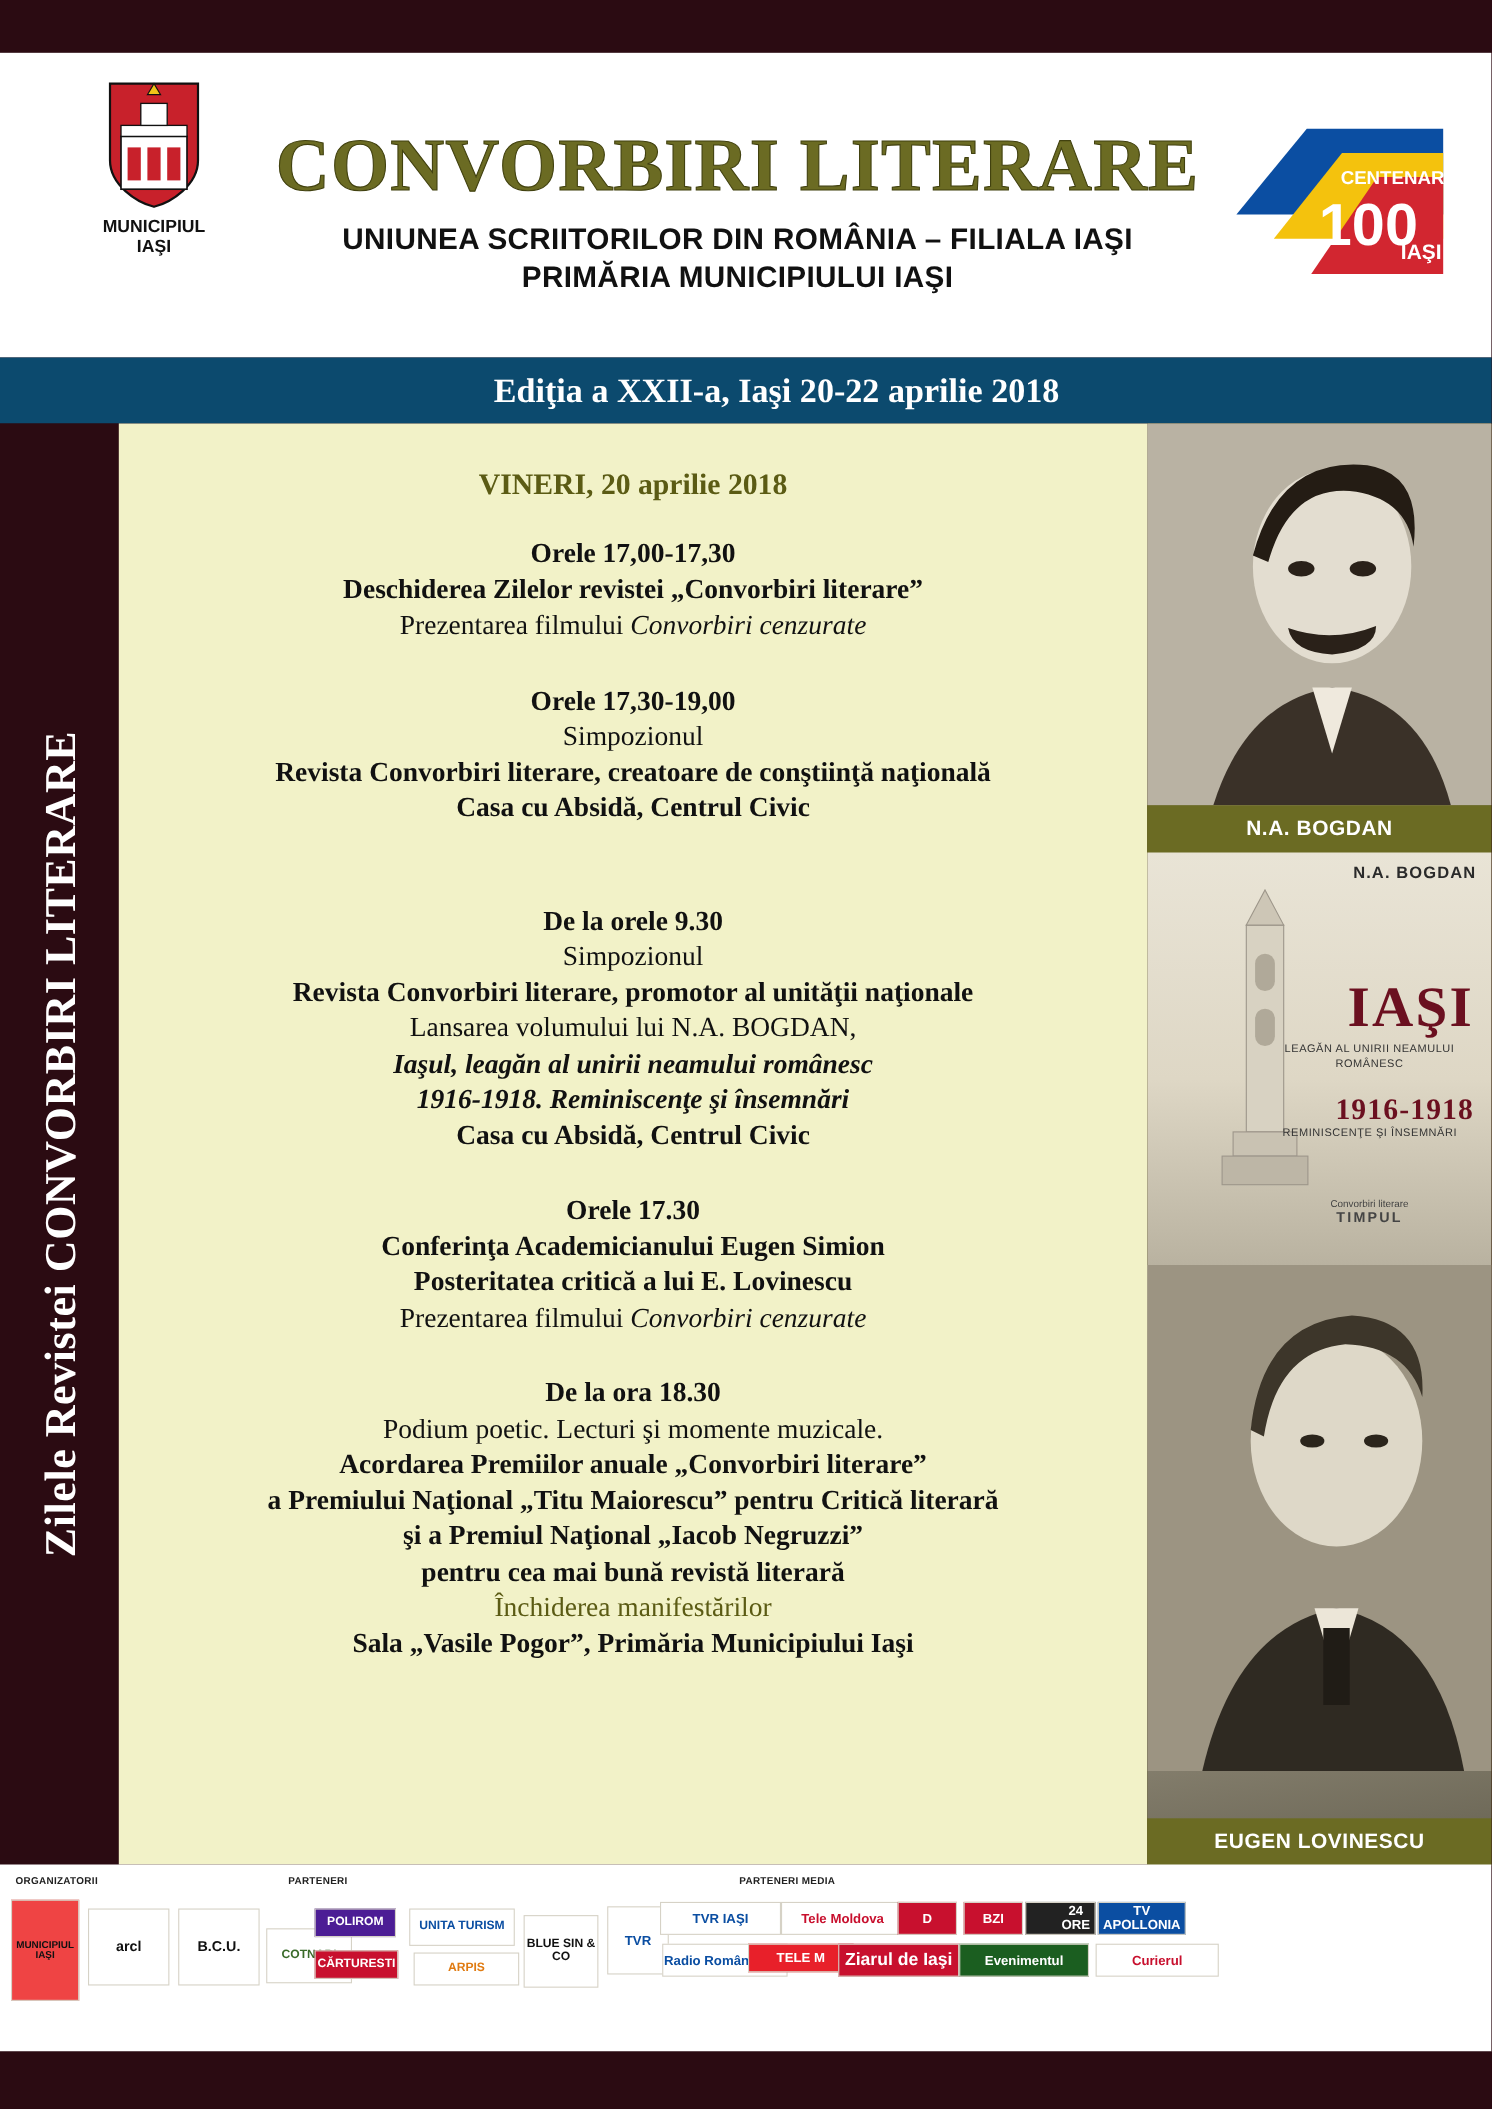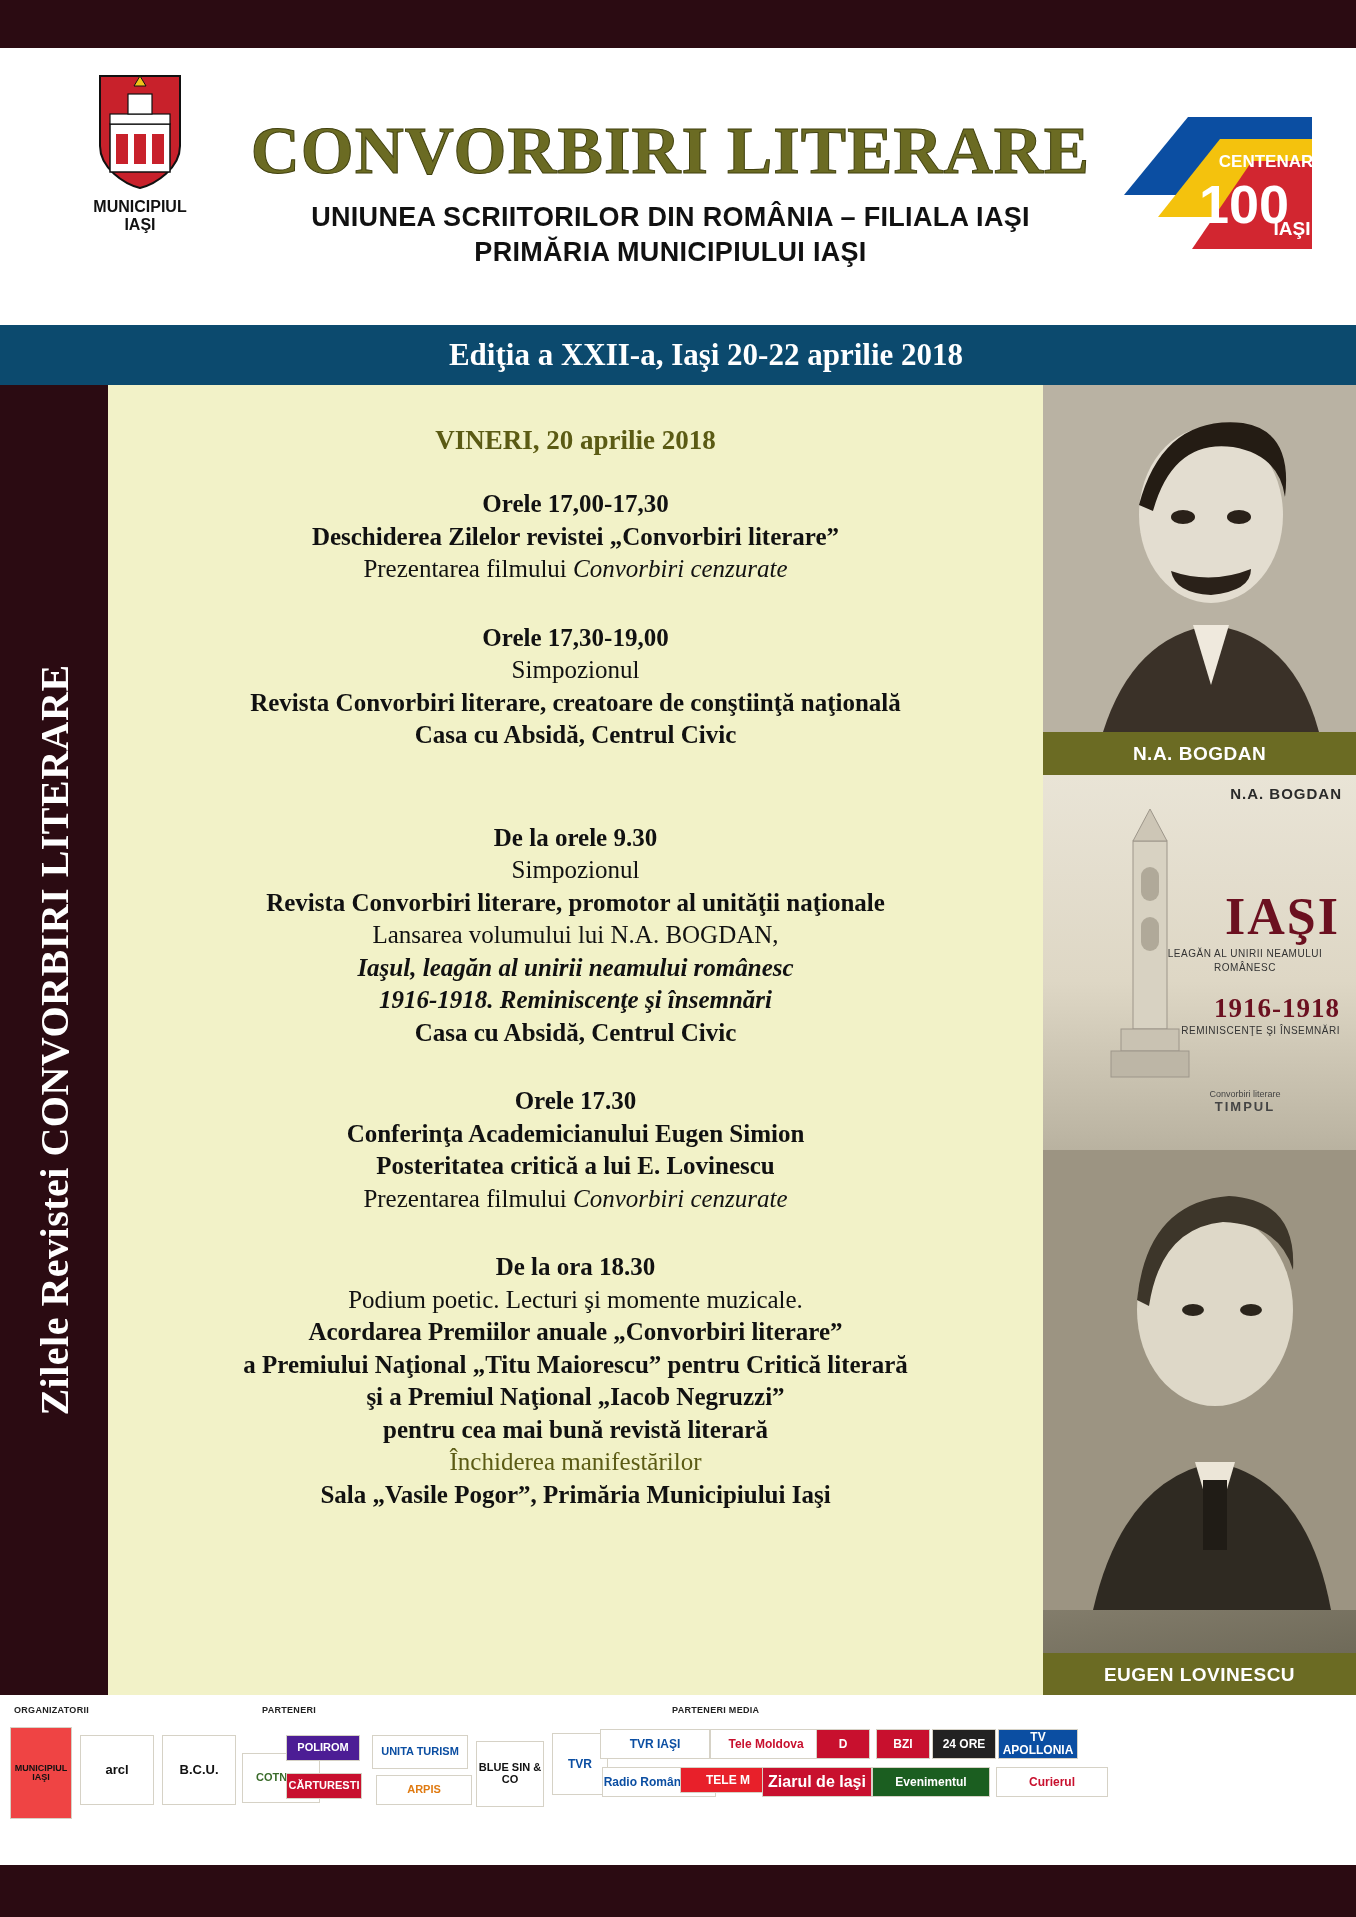--- a/index.html
+++ b/index.html
@@ -141,21 +141,21 @@
     position:absolute; right:16px; top:172px; width:190px;
     text-align:center; font-family:"Liberation Sans", sans-serif;
     font-size:10px; color:#333; line-height:1.4; letter-spacing:.5px;
   }
   .book .years {
     position:absolute; right:16px; top:218px;
     font-family:"Liberation Serif", serif; font-weight:bold;
     font-size:27px; color:#6b1020; letter-spacing:1px;
   }
   .book .remin {
-    position:absolute; right:16px; top:250px; width:190px; text-align:right;
+    position:absolute; right:0; top:250px; width:190px; text-align:left;
     font-family:"Liberation Sans", sans-serif; font-size:10px; color:#333; letter-spacing:.5px;
   }
   .book .imprint {
     position:absolute; right:16px; bottom:36px; width:190px; text-align:center;
     font-family:"Liberation Sans", sans-serif; font-size:9px; color:#444;
   }
   .book .imprint b { display:block; font-size:13px; letter-spacing:2px; }
   .monument {
     position:absolute; left:64px; top:22px; width:86px; height:300px;
   }
@@ -349,19 +349,19 @@
       <div class="logo" style="left: 476px; top: 46px; width: 68px; height: 66px; background: rgb(255, 255, 255); color: rgb(17, 17, 17); font-size: 11px; border: 1px solid rgb(214, 210, 198);">BLUE SIN &amp; CO</div>
       <div class="logo" style="left: 552px; top: 38px; width: 56px; height: 62px; background: rgb(255, 255, 255); color: rgb(11, 78, 162); font-size: 12px; border: 1px solid rgb(214, 210, 198);">TVR</div>
       <div class="logo" style="left: 600px; top: 34px; width: 110px; height: 30px; background: rgb(255, 255, 255); color: rgb(11, 78, 162); font-size: 12px; border: 1px solid rgb(214, 210, 198);">TVR IAŞI</div>
       <div class="logo" style="left: 602px; top: 72px; width: 114px; height: 30px; background: rgb(255, 255, 255); color: rgb(11, 78, 162); font-size: 12px; border: 1px solid rgb(214, 210, 198);">Radio România Iaşi</div>
       <div class="logo" style="left: 710px; top: 34px; width: 112px; height: 30px; background: rgb(255, 255, 255); color: rgb(200, 16, 46); font-size: 12px; border: 1px solid rgb(214, 210, 198);">Tele Moldova</div>
       <div class="logo" style="left: 680px; top: 72px; width: 96px; height: 26px; background: rgb(232, 32, 42); color: rgb(255, 255, 255); font-size: 12px; border: 1px solid rgb(214, 210, 198);">TELE M</div>
       <div class="logo" style="left: 762px; top: 72px; width: 110px; height: 30px; background: rgb(200, 16, 46); color: rgb(255, 255, 255); font-size: 16px; border: 1px solid rgb(214, 210, 198);">Ziarul de Iaşi</div>
       <div class="logo" style="left: 816px; top: 34px; width: 54px; height: 30px; background: rgb(200, 16, 46); color: rgb(255, 255, 255); font-size: 12px; border: 1px solid rgb(214, 210, 198);">D</div>
       <div class="logo" style="left: 876px; top: 34px; width: 54px; height: 30px; background: rgb(200, 16, 46); color: rgb(255, 255, 255); font-size: 12px; border: 1px solid rgb(214, 210, 198);">BZI</div>
       <div class="logo" style="left: 872px; top: 72px; width: 118px; height: 30px; background: rgb(27, 94, 32); color: rgb(255, 255, 255); font-size: 12px; border: 1px solid rgb(214, 210, 198);">Evenimentul</div>
-      <div class="logo" style="left: 932px; top: 34px; width: 64px; height: 30px; background: rgb(34, 34, 34); color: rgb(255, 255, 255); font-size: 12px; border: 1px solid rgb(214, 210, 198);">24 ORE</div>
+      <div class="logo" style="left: 932px; top: 34px; width: 64px; height: 30px; background: rgb(34, 34, 34); color: rgb(255, 255, 255); font-size: 12px; border: 1px solid rgb(214, 210, 198); padding-left: 28px;">24 ORE</div>
       <div class="logo" style="left: 998px; top: 34px; width: 80px; height: 30px; background: rgb(11, 78, 162); color: rgb(255, 255, 255); font-size: 12px; border: 1px solid rgb(214, 210, 198);">TV APOLLONIA</div>
       <div class="logo" style="left: 996px; top: 72px; width: 112px; height: 30px; background: rgb(255, 255, 255); color: rgb(200, 16, 46); font-size: 12px; border: 1px solid rgb(214, 210, 198);">Curierul</div>
     </div>
 
   <div class="footer-bar"></div>
 </div>
 
 </body></html>

